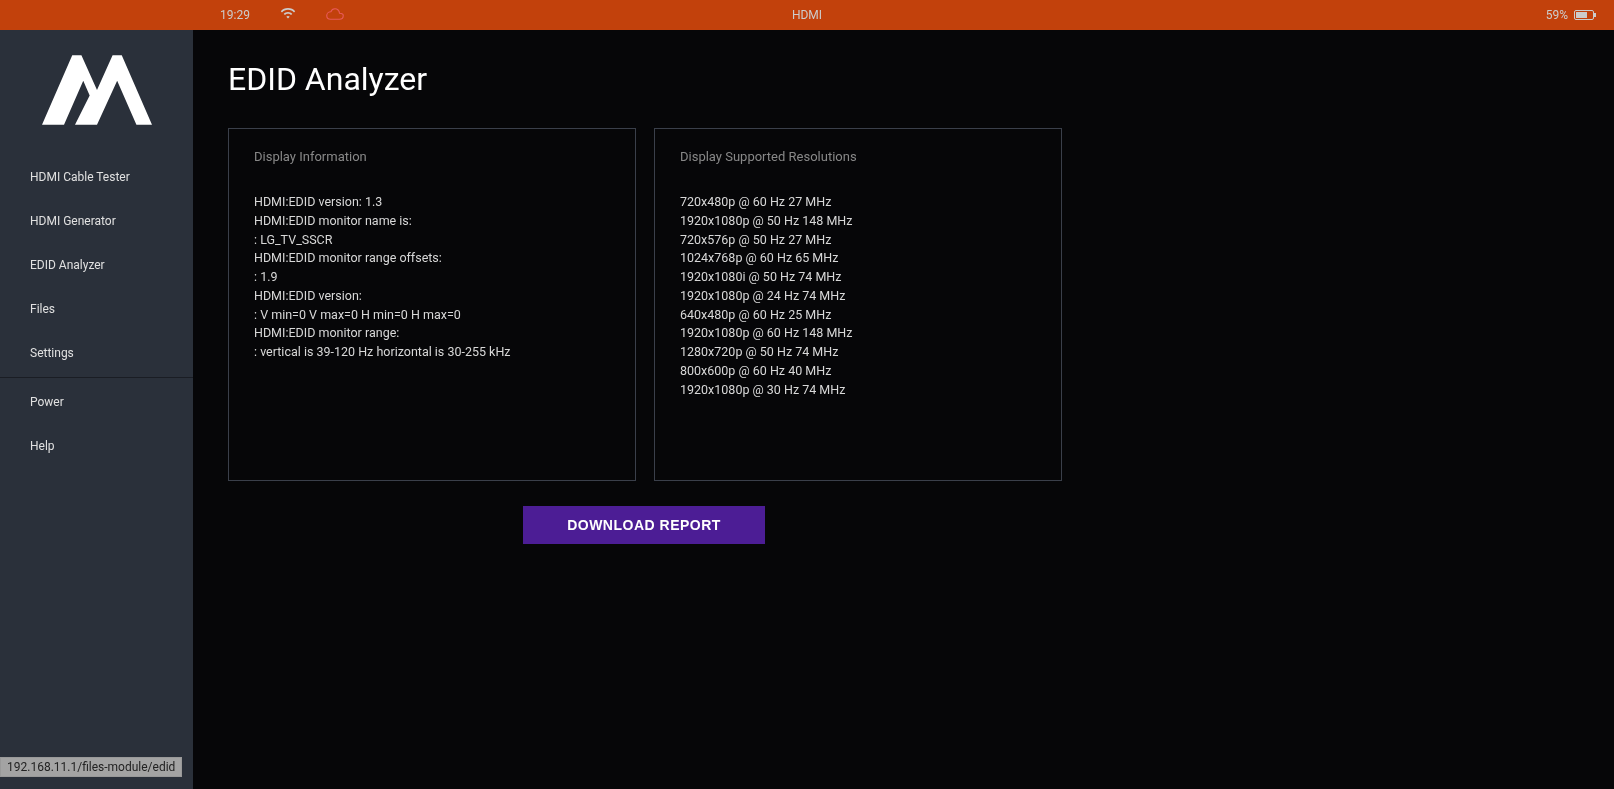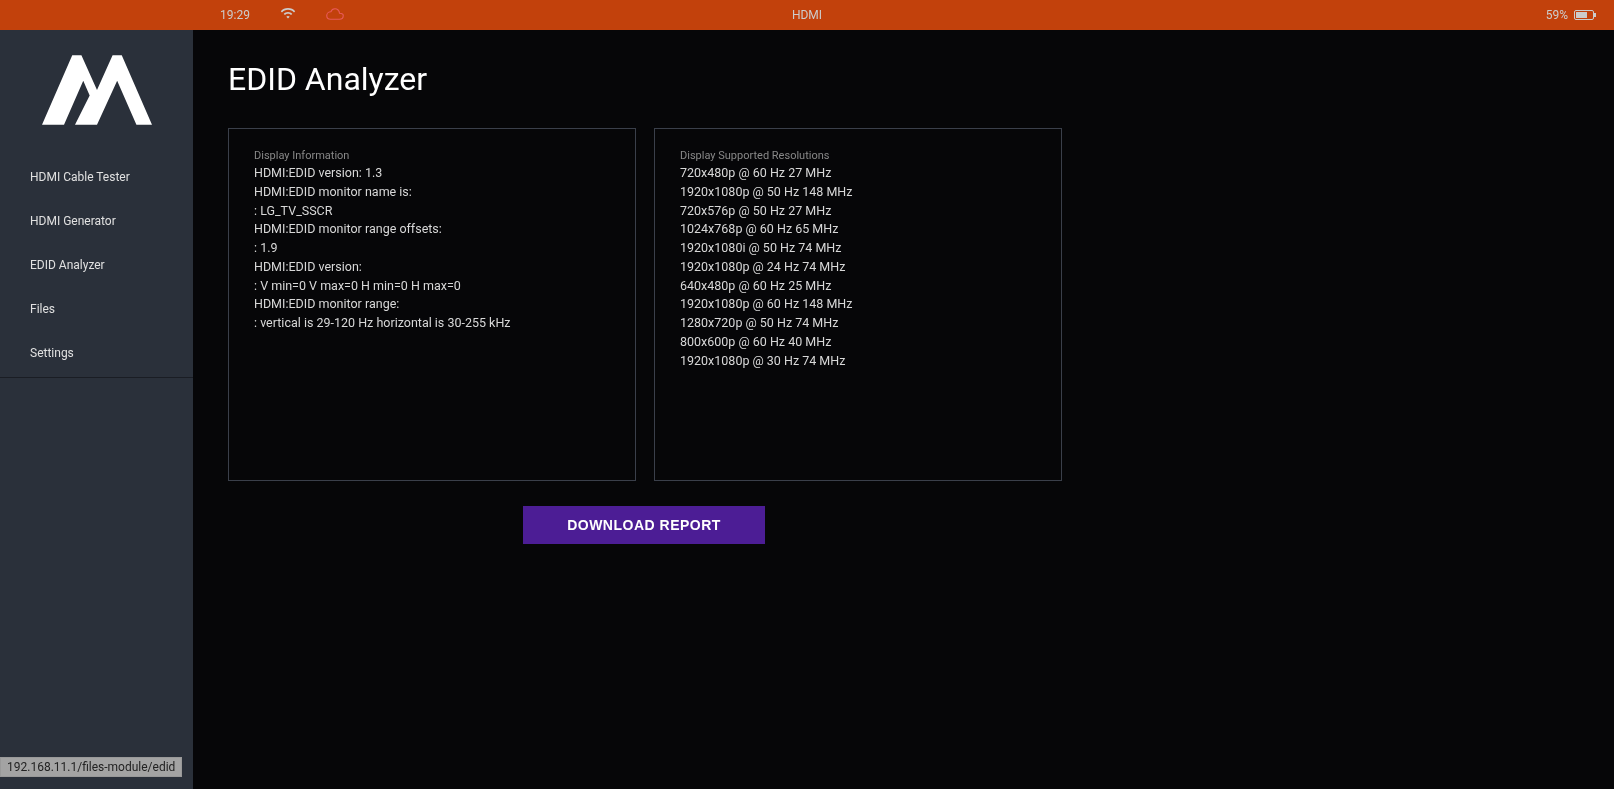--- a/index.html
+++ b/index.html
@@ -129,22 +129,22 @@
       margin-bottom: 25px;
     }
     .panel {
       border: 1px solid #3a3f4a;
       width: 408px;
       height: 353px;
       padding: 20px 25px;
     }
     .panel-title {
       color: #888;
-      font-size: 11px;
-      margin-bottom: 2px;
+      font-size: 13px;
+      margin-bottom: 29px;
     }
     .panel-body {
       color: #d8d8d8;
       font-size: 12.5px;
       line-height: 1.5;
     }
     .panel-line {
       display: block;
     }
     .download-btn {
@@ -206,38 +206,42 @@
       </svg>
     </div>
     <div class="nav-items">
       <div class="nav-item">HDMI Cable Tester</div>
       <div class="nav-item">HDMI Generator</div>
       <div class="nav-item">EDID Analyzer</div>
       <div class="nav-item">Files</div>
       <div class="nav-item">Settings</div>
     </div>
     <div class="nav-divider"></div>
+    <div class="nav-items">
+      <div class="nav-item">Power</div>
+      <div class="nav-item">Help</div>
+    </div>
   </div>
 
   <div class="main">
     <h1 class="page-title">EDID Analyzer</h1>
 
     <div class="panels">
       <div class="panel">
         <div class="panel-title">Display Information</div>
         <div class="panel-body">
           <span class="panel-line">HDMI:EDID version: 1.3</span>
           <span class="panel-line">HDMI:EDID monitor name is:</span>
           <span class="panel-line">: LG_TV_SSCR</span>
           <span class="panel-line">HDMI:EDID monitor range offsets:</span>
           <span class="panel-line">: 1.9</span>
           <span class="panel-line">HDMI:EDID version:</span>
           <span class="panel-line">: V min=0 V max=0 H min=0 H max=0</span>
           <span class="panel-line">HDMI:EDID monitor range:</span>
-          <span class="panel-line">: vertical is 29-120 Hz horizontal is 30-255 kHz</span>
+          <span class="panel-line">: vertical is 39-120 Hz horizontal is 30-255 kHz</span>
         </div>
       </div>
 
       <div class="panel">
         <div class="panel-title">Display Supported Resolutions</div>
         <div class="panel-body">
           <span class="panel-line">720x480p @ 60 Hz 27 MHz</span>
           <span class="panel-line">1920x1080p @ 50 Hz 148 MHz</span>
           <span class="panel-line">720x576p @ 50 Hz 27 MHz</span>
           <span class="panel-line">1024x768p @ 60 Hz 65 MHz</span>

